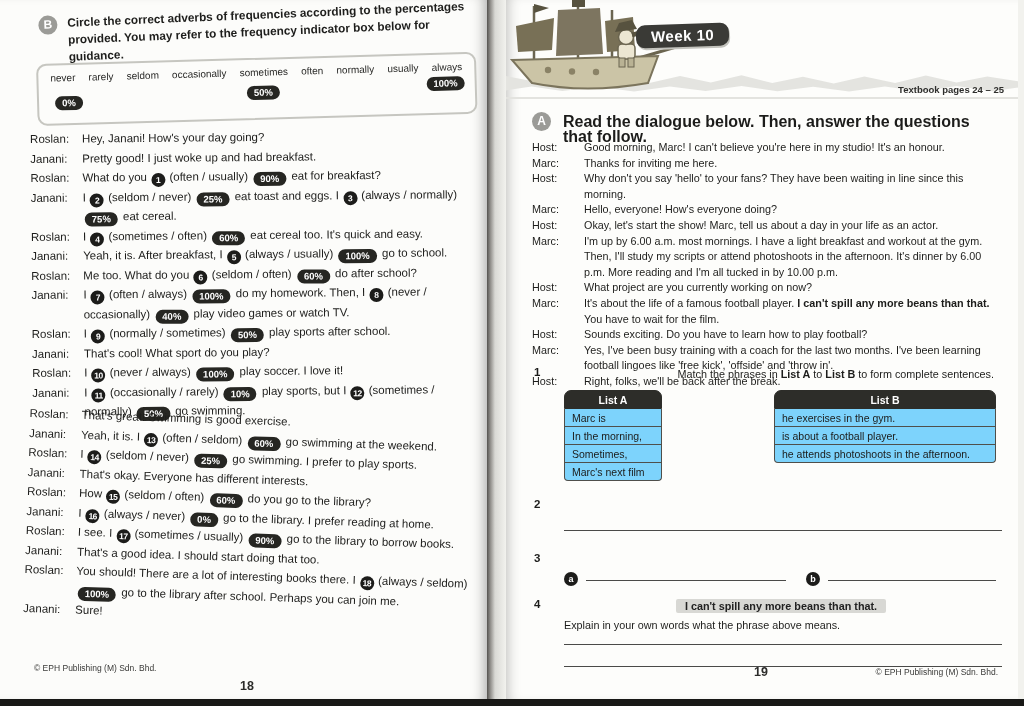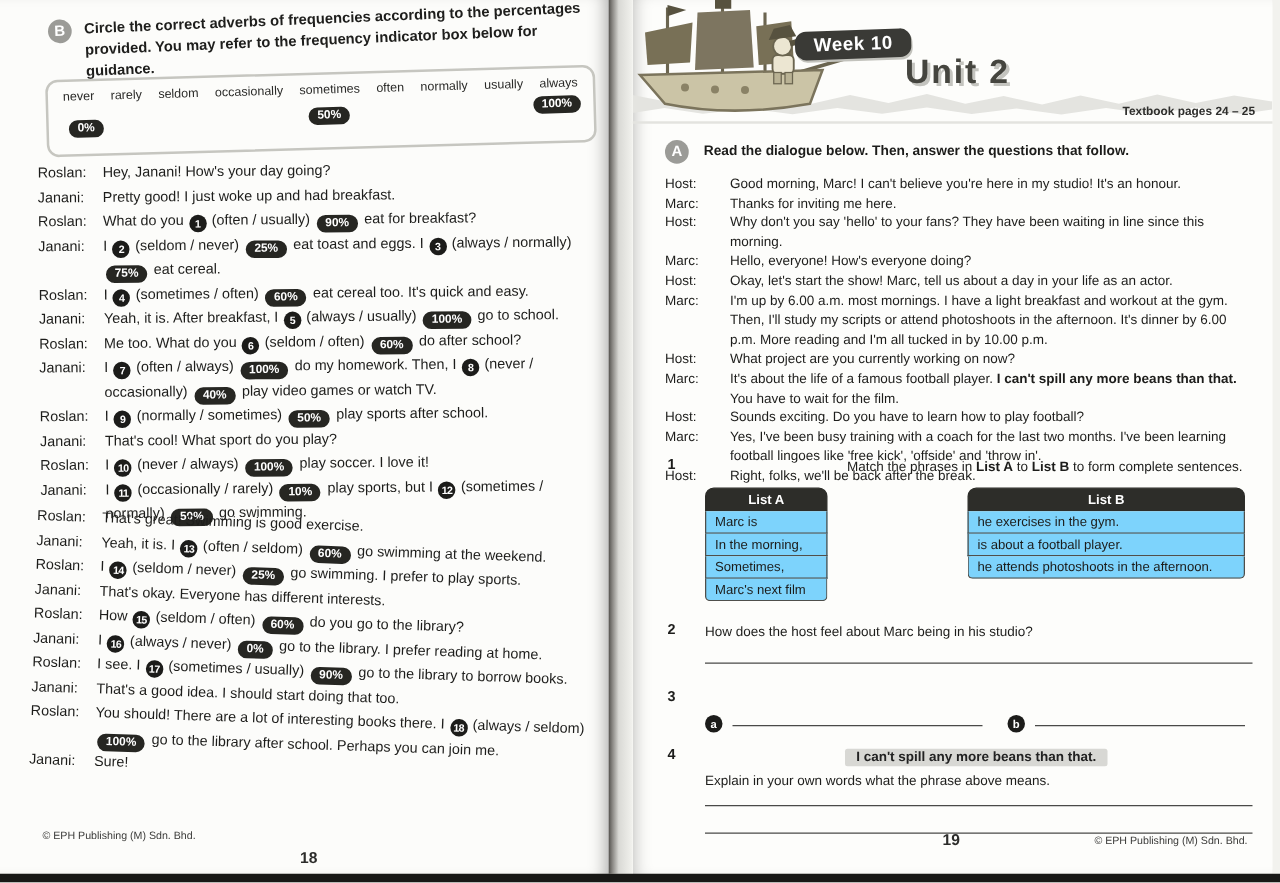--- a/index.html
+++ b/index.html
@@ -59,21 +59,21 @@
   .week-badge{position:absolute;left:130px;top:24px;background:#3a3a36;color:#fff;
     font-weight:bold;font-size:15px;padding:3px 15px;border-radius:9px;
     transform:rotate(-2deg);box-shadow:1px 2px 0 #c2c2bc;letter-spacing:.5px;}
   .unit-title{position:absolute;left:150px;top:42px;width:220px;text-align:center;
     font-size:27px;font-weight:bold;color:#45453f;letter-spacing:1.5px;
     text-shadow:2.5px 2.5px 0 #c4c4bf;}
   .pages-note{position:absolute;right:14px;top:84px;font-size:9.5px;font-weight:bold;color:#2e2e2c;}
   .ship{position:absolute;left:0px;top:0px;}
   
   .a-block{position:absolute;left:26px;top:112px;width:470px;display:flex;gap:12px;align-items:flex-start;}
-  .a-instr{font-weight:bold;font-size:11px;line-height:15px;color:#1c1c1a;padding-top:2px;}
+  .a-instr{font-weight:bold;font-size:16px;line-height:15px;color:#1c1c1a;padding-top:2px;}
   #rdialog{left:26px;top:140px;width:470px;font-size:10.8px;line-height:15.6px;}
   #rdialog .speaker{width:52px;}
   .qnum{position:absolute;left:28px;font-weight:bold;font-size:11.5px;color:#1d1d1b;}
   .qtext{position:absolute;left:58px;font-size:10.8px;color:#1d1d1b;width:430px;line-height:14px;}
   .match-table{position:absolute;font-size:10.5px;color:#1c1c1a;}
   .match-table .thead{background:#2d2d29;color:#fff;font-weight:bold;text-align:center;
     padding:2.5px 0;border-radius:7px 7px 0 0;border:1px solid #2d2d29;}
   .match-table .tcell{border:1px solid #4f4f4b;border-top:none;background:#7dd3fc;
     padding:2.5px 7px;white-space:nowrap;}
   .match-table .tcell:last-child{border-radius:0 0 4px 4px;}
@@ -233,21 +233,20 @@
     <circle cx="90" cy="72" r="3.2" fill="#8a8266"></circle>
     <rect x="112" y="44" width="17" height="15" rx="4" fill="#ece6d2" stroke="#6b6550" stroke-width="1.5"></rect>
     <rect x="113" y="58" width="6" height="9" fill="#b9b294" stroke="#6b6550" stroke-width="1"></rect>
     <rect x="122" y="58" width="6" height="9" fill="#b9b294" stroke="#6b6550" stroke-width="1"></rect>
     <circle cx="120" cy="37" r="7.5" fill="#ece6d2" stroke="#6b6550" stroke-width="1.5"></circle>
     <polygon points="109,32 131,29 126,20 113,23" fill="#57523f"></polygon>
     <line x1="126" y1="35" x2="148" y2="29" stroke="#57523f" stroke-width="4.5"></line>
   </svg>
 
   <div class="week-badge">Week 10</div>
-  <div class="unit-title">Unit 2</div>
   <div class="pages-note">Textbook pages 24 – 25</div>
 
   <div class="a-block">
     <span class="sec-circle">A</span>
     <span class="a-instr">Read the dialogue below. Then, answer the questions that follow.</span>
   </div>
 
   <div class="dlg" id="rdialog">
       <div class="dline">
         <span class="speaker">Host:</span>
@@ -305,21 +304,20 @@
       <div class="tcell">Marc's next film</div>
     </div>
   <div class="match-table" id="table-b">
       <div class="thead">List B</div>
       <div class="tcell">he exercises in the gym.</div>
       <div class="tcell">is about a football player.</div>
       <div class="tcell">he attends photoshoots in the afternoon.</div>
     </div>
 
   <div class="qnum" style="top:498px;">2</div>
-  <div class="qtext" style="top:499px;">How does the host feel about Marc being in his studio?</div>
   <div class="answer-line" style="left:58px;right:16px;top:530px;"></div>
 
   <div class="qnum" style="top:552px;">3</div>
   <div class="ab-badge" style="left:58px;top:572px;">a</div>
   <div class="answer-line" style="left:80px;width:200px;top:580px;"></div>
   <div class="ab-badge" style="left:300px;top:572px;">b</div>
   <div class="answer-line" style="left:322px;width:168px;top:580px;"></div>
 
   <div class="qnum" style="top:598px;">4</div>
   <div class="hl-phrase"><span>I can't spill any more beans than that.</span></div>

